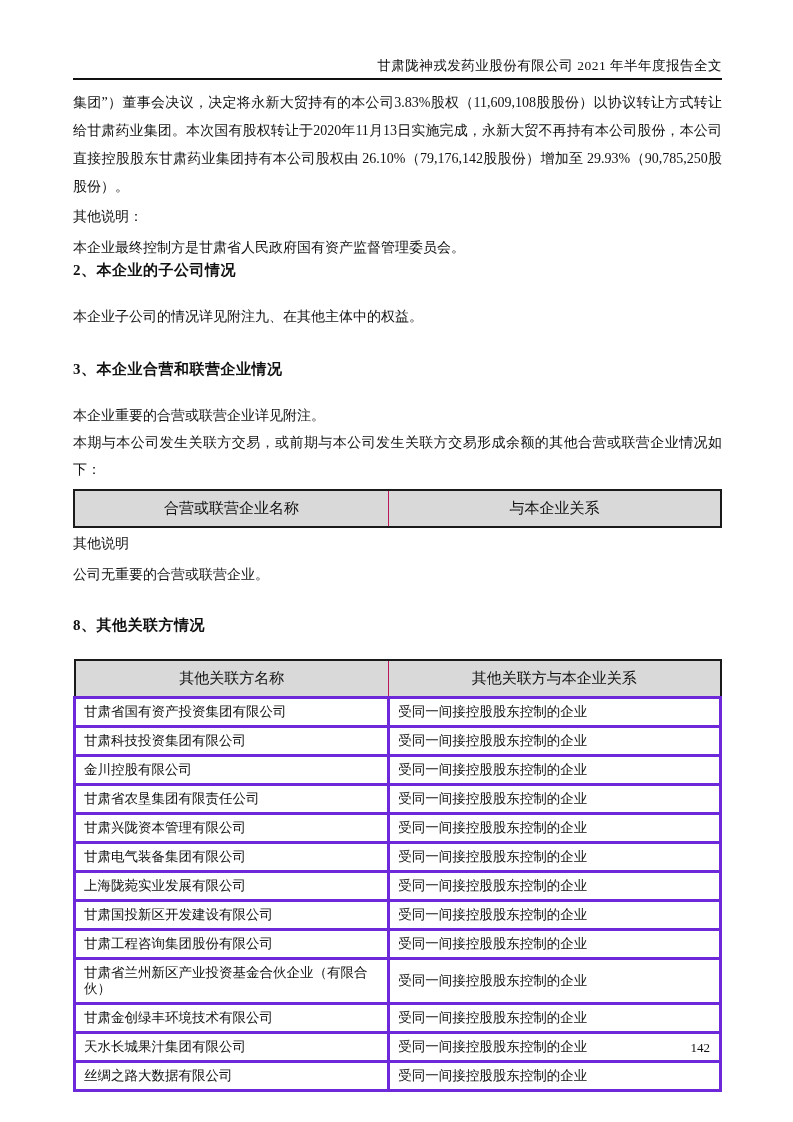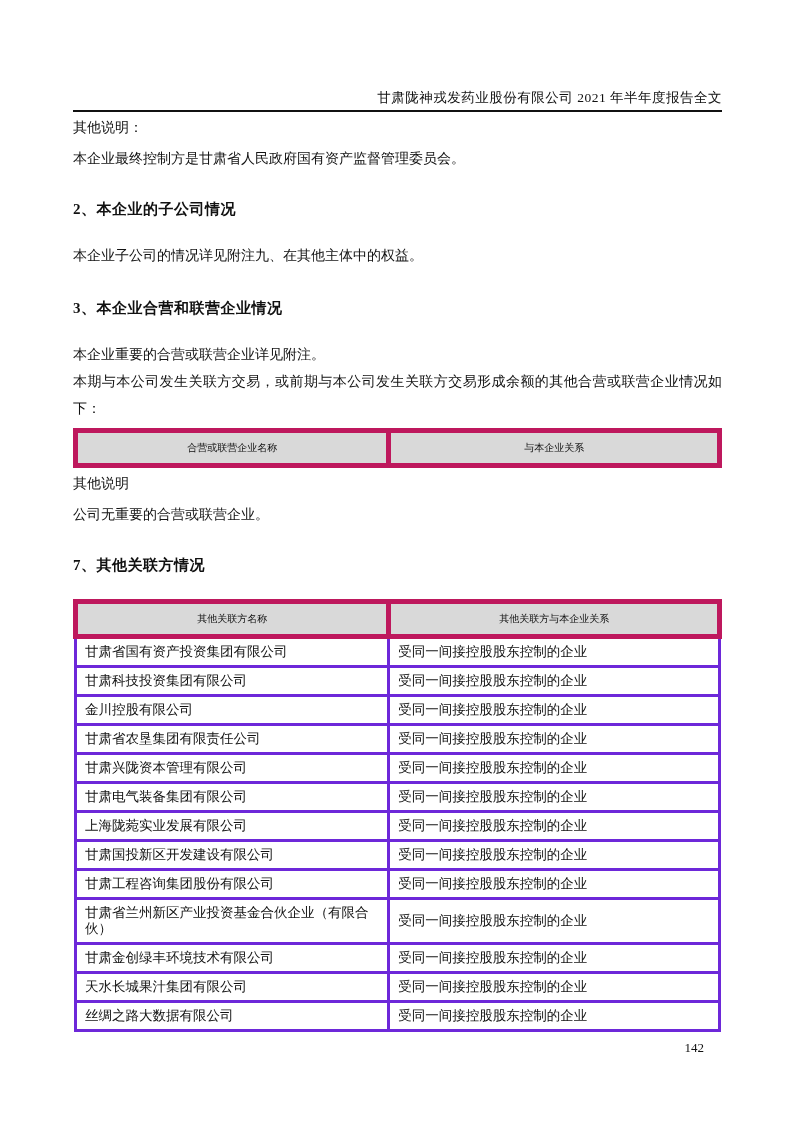--- a/index.html
+++ b/index.html
@@ -13,21 +13,21 @@
     overflow: hidden;
     font-family: "Liberation Serif", "DejaVu Serif", serif;
     color: #111111;
     position: relative;
   }
   .page {
     position: relative;
     width: 793px;
     height: 1122px;
     box-sizing: border-box;
-    padding: 88px 71px 0 73px;
+    padding: 56px 71px 0 73px;
   }
   .doc-header {
     text-align: right;
     font-size: 13.5px;
     line-height: 20px;
     padding-bottom: 2px;
     border-bottom: 2px solid #111111;
     letter-spacing: 0.5px;
   }
   .body-text {
@@ -41,69 +41,70 @@
   }
   .p-first        { margin-top: 9px; }
   .p-controller   { margin-top: 5px; line-height: 26px; }
   .p-othernote    { margin-top: 3px; line-height: 26px; }
   .sec-heading {
     font-size: 15px;
     font-weight: bold;
     margin: 0;
     letter-spacing: 0.5px;
   }
-  .h-s2  { margin-top: 28px; }
+  .h-s2  { }
   .h-s3  { margin-top: 30px; }
   .h-s4  { margin-top: 28px; }
   .p-s2body  { margin-top: 24px; line-height: 26px; }
   .p-s3body1 { margin-top: 24px; line-height: 26px; }
   .p-s3body2 { margin-top: 0;    line-height: 27px; }
   .p-notelbl { margin-top: 3px;  line-height: 26px; }
   .p-notebody{ margin-top: 5px;  line-height: 26px; }
   .doc-table {
     width: 100%;
     border-collapse: collapse;
     border: 2px solid #1a1a1a;
     table-layout: fixed;
   }
   .t-jv { margin-top: 6px; }
   .t-rp { margin-top: 24px; }
   .doc-table th {
     background: #d9d9d9;
     font-weight: normal;
     text-align: center;
-    font-size: 10px;
+    font-size: 15px;
     padding: 8px 4px;
-    border: 5px solid #be185d;
+    border: 1px solid #be185d;
   }
   .doc-table td {
     font-size: 13.5px;
     padding: 5px 8px;
     border: 3px solid #6d28d9;
     text-align: left;
     line-height: 16px;
   }
   .col-name { width: 48.6%; }
   .col-rel  { width: 51.4%; }
   .page-number {
     position: absolute;
     top: 1040px;
-    right: 89px;
+    right: 83px;
     font-size: 13px;
   }
 </style>
 </head>
 <body>
 
 <div class="page">
 
   <div class="doc-header">
     <span>甘肃陇神戎发药业股份有限公司 2021 年半年度报告全文</span>
   </div>
 
+  <p class="body-text justify p-first">集团”）董事会决议，决定将永新大贸持有的本公司3.83%股权（11,609,108股股份）以协议转让方式转让给甘肃药业集团。本次国有股权转让于2020年11月13日实施完成，永新大贸不再持有本公司股份，本公司直接控股股东甘肃药业集团持有本公司股权由 26.10%（79,176,142股股份）增加至 29.93%（90,785,250股股份）。</p>
 
   <p class="body-text p-othernote">其他说明：</p>
 
   <p class="body-text p-controller">本企业最终控制方是甘肃省人民政府国有资产监督管理委员会。</p>
 
   <h2 class="sec-heading h-s2">2、本企业的子公司情况</h2>
 
   <p class="body-text p-s2body">本企业子公司的情况详见附注九、在其他主体中的权益。</p>
 
   <h2 class="sec-heading h-s3">3、本企业合营和联营企业情况</h2>
@@ -118,21 +119,21 @@
         <th class="col-name">合营或联营企业名称</th>
         <th class="col-rel">与本企业关系</th>
       </tr>
     </thead>
   </table>
 
   <p class="body-text p-notelbl">其他说明</p>
 
   <p class="body-text p-notebody">公司无重要的合营或联营企业。</p>
 
-  <h2 class="sec-heading h-s4">7、其他关联方情况</h2>
+  <h2 class="sec-heading h-s4">8、其他关联方情况</h2>
 
   <table class="doc-table t-rp">
     <thead>
       <tr>
         <th class="col-name">其他关联方名称</th>
         <th class="col-rel">其他关联方与本企业关系</th>
       </tr>
     </thead>
     <tbody>
       <tr>

